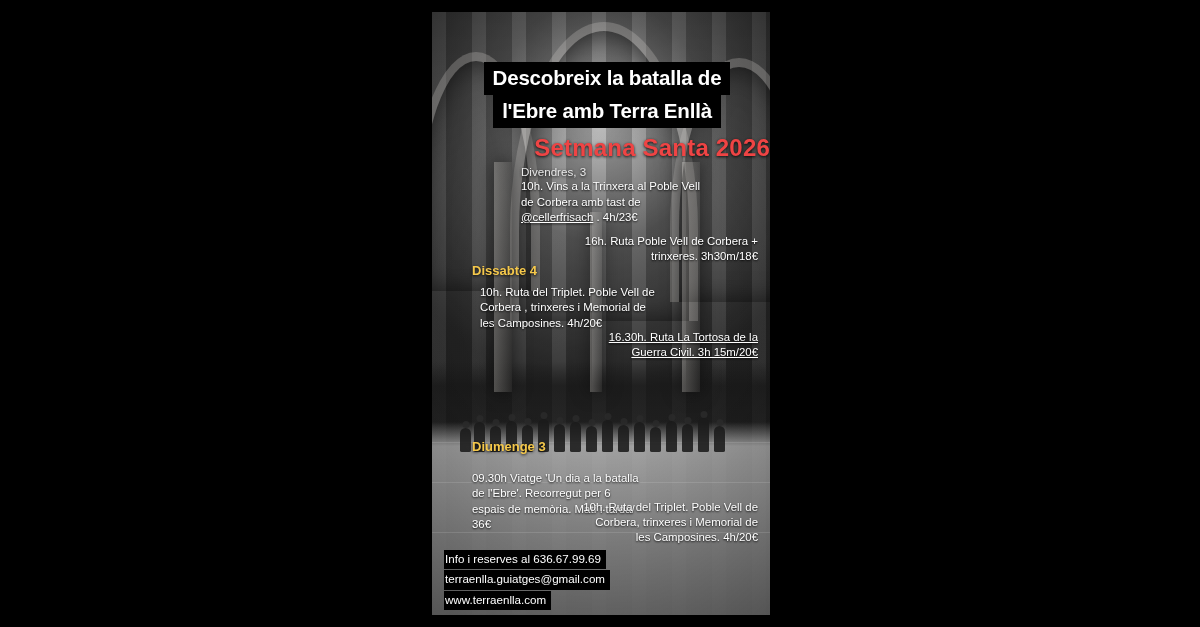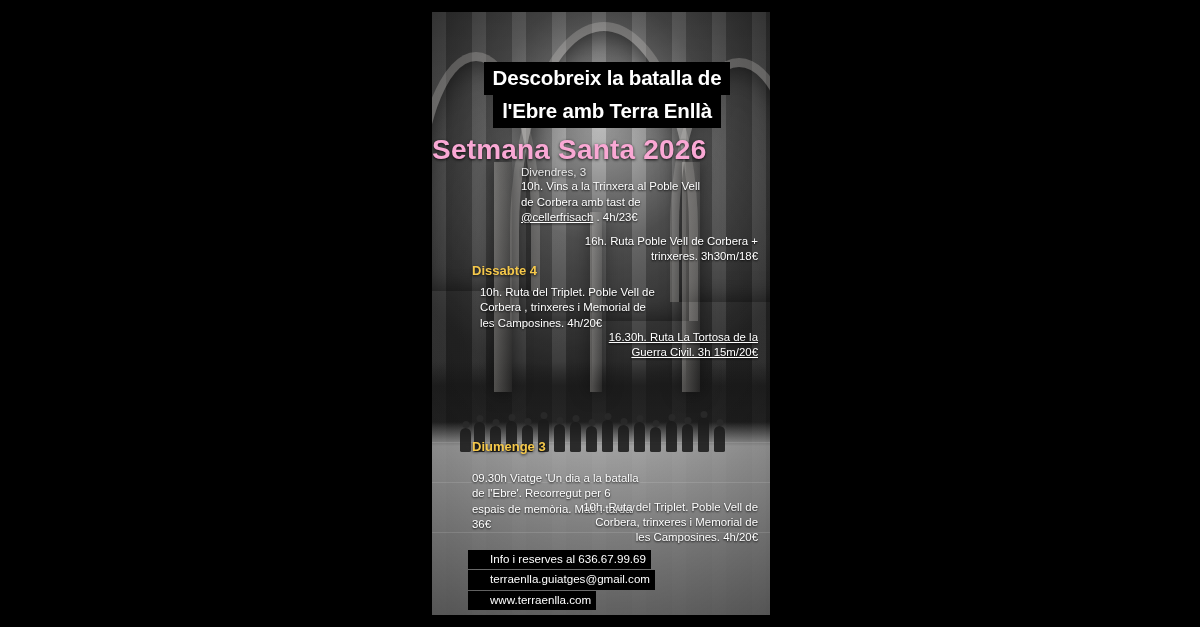--- a/index.html
+++ b/index.html
@@ -121,24 +121,24 @@
     font-size: 20.5px;
     line-height: 1.36;
     padding: 2px 9px 3px 9px;
     letter-spacing: -0.2px;
   }
 
   .subtitle {
     position: absolute;
     left: 0; right: 0;
     top: 122px;
-    text-align: left;
-    color: #f9a8d4;
+    text-align: right;
+    color: #ef4444;
     font-weight: bold;
-    font-size: 28px;
+    font-size: 24px;
     letter-spacing: 0.2px;
     text-shadow: 0 1px 3px rgba(0,0,0,0.85);
   }
 
   .blk {
     position: absolute;
     color: #ffffff;
     font-size: 11.4px;
     line-height: 1.33;
     text-shadow: 0 1px 2px rgba(0,0,0,0.9);
@@ -157,23 +157,22 @@
     position: absolute;
     left: 12px;
     top: 538px;
     font-size: 11.6px;
     line-height: 1.42;
   }
   .contact span {
     display: inline-block;
     background: #000;
     color: #fff;
-    padding: 1px 5px 2px 22px;
+    padding: 1px 5px 2px 1px;
     margin-bottom: 1px;
-    margin-left: 24px;
   }
 </style>
 </head>
 <body>
 
 <div class="stage">
 
   <div class="poster">
 
     <div class="photo"></div>

